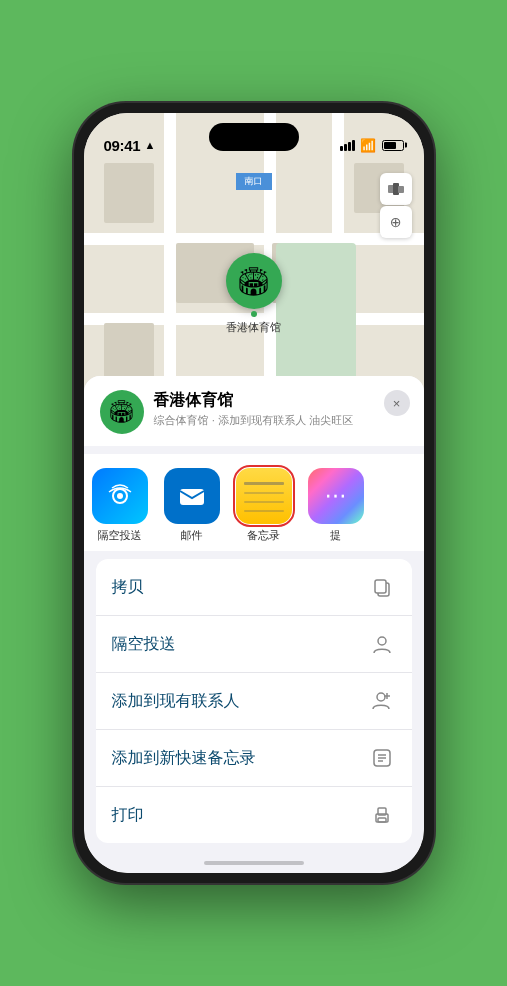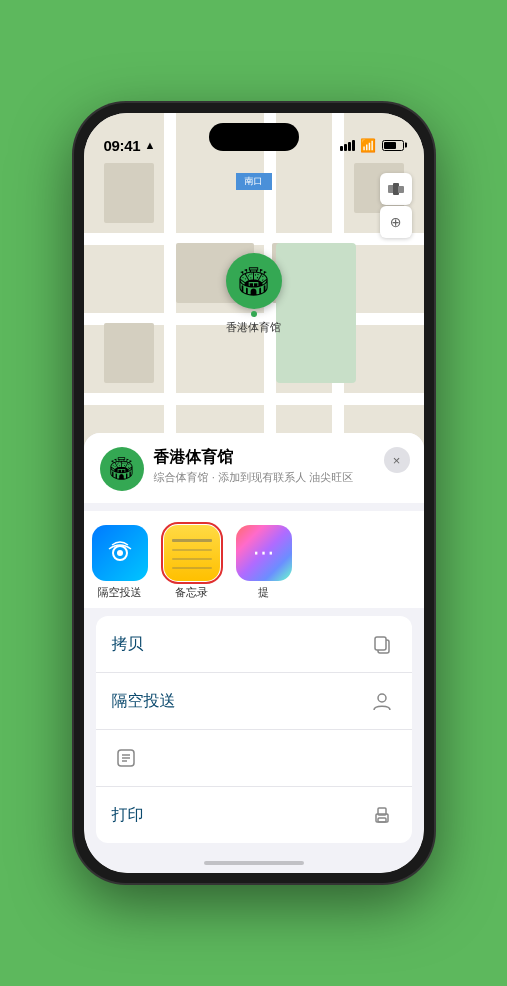--- a/index.html
+++ b/index.html
@@ -534,20 +534,29 @@
               <circle cx="16" cy="16" r="7" stroke="white" stroke-width="2" fill="none"></circle>
               <circle cx="16" cy="16" r="3" fill="white"></circle>
               <path d="M8 8 Q16 2 24 8" stroke="white" stroke-width="1.5" fill="none"></path>
               <path d="M5 12 Q16 4 27 12" stroke="white" stroke-width="1.5" fill="none"></path>
             </svg>
           </div>
           <span class="share-label">隔空投送</span>
         </div>
 
 
+        <div class="share-item">
+          <div class="share-icon-wrap icon-mail">
+            <svg width="32" height="32" viewBox="0 0 32 32" fill="none">
+              <rect x="4" y="9" width="24" height="16" rx="3" fill="white"></rect>
+              <path d="M4 11 L16 18 L28 11" stroke="#0070c9" stroke-width="2" fill="none"></path>
+            </svg>
+          </div>
+          <span class="share-label">邮件</span>
+        </div>
 
         <div class="share-item">
           <div class="share-icon-wrap icon-notes selected" style="overflow:hidden;position:relative;">
             <div class="notes-lines">
               <div class="notes-line"></div>
               <div class="notes-line"></div>
               <div class="notes-line"></div>
               <div class="notes-line"></div>
             </div>
           </div>
@@ -578,22 +587,34 @@
         <div class="action-item">
           <span class="action-item-label">隔空投送</span>
           <div class="action-item-icon">
             <svg width="22" height="22" viewBox="0 0 22 22" fill="none">
               <circle cx="11" cy="8" r="4" stroke="#888" stroke-width="1.5" fill="none"></circle>
               <path d="M3 20 C3 15 19 15 19 20" stroke="#888" stroke-width="1.5" fill="none"></path>
             </svg>
           </div>
         </div>
 
-
         <div class="action-item">
+          <span class="action-item-label">添加到现有联系人</span>
+          <div class="action-item-icon">
+            <svg width="22" height="22" viewBox="0 0 22 22" fill="none">
+              <circle cx="10" cy="7" r="4" stroke="#888" stroke-width="1.5" fill="none"></circle>
+              <path d="M2 19 C2 14 18 14 18 19" stroke="#888" stroke-width="1.5" fill="none"></path>
+              <line x1="16" y1="3" x2="16" y2="9" stroke="#888" stroke-width="1.5"></line>
+              <line x1="13" y1="6" x2="19" y2="6" stroke="#888" stroke-width="1.5"></line>
+            </svg>
+          </div>
+        </div>
+
+        <div class="action-item">
+          <span class="action-item-label">添加到新快速备忘录</span>
           <div class="action-item-icon">
             <svg width="22" height="22" viewBox="0 0 22 22" fill="none">
               <rect x="3" y="3" width="16" height="16" rx="3" stroke="#888" stroke-width="1.5" fill="none"></rect>
               <line x1="7" y1="8" x2="15" y2="8" stroke="#888" stroke-width="1.5"></line>
               <line x1="7" y1="11" x2="15" y2="11" stroke="#888" stroke-width="1.5"></line>
               <line x1="7" y1="14" x2="12" y2="14" stroke="#888" stroke-width="1.5"></line>
             </svg>
           </div>
         </div>
 

